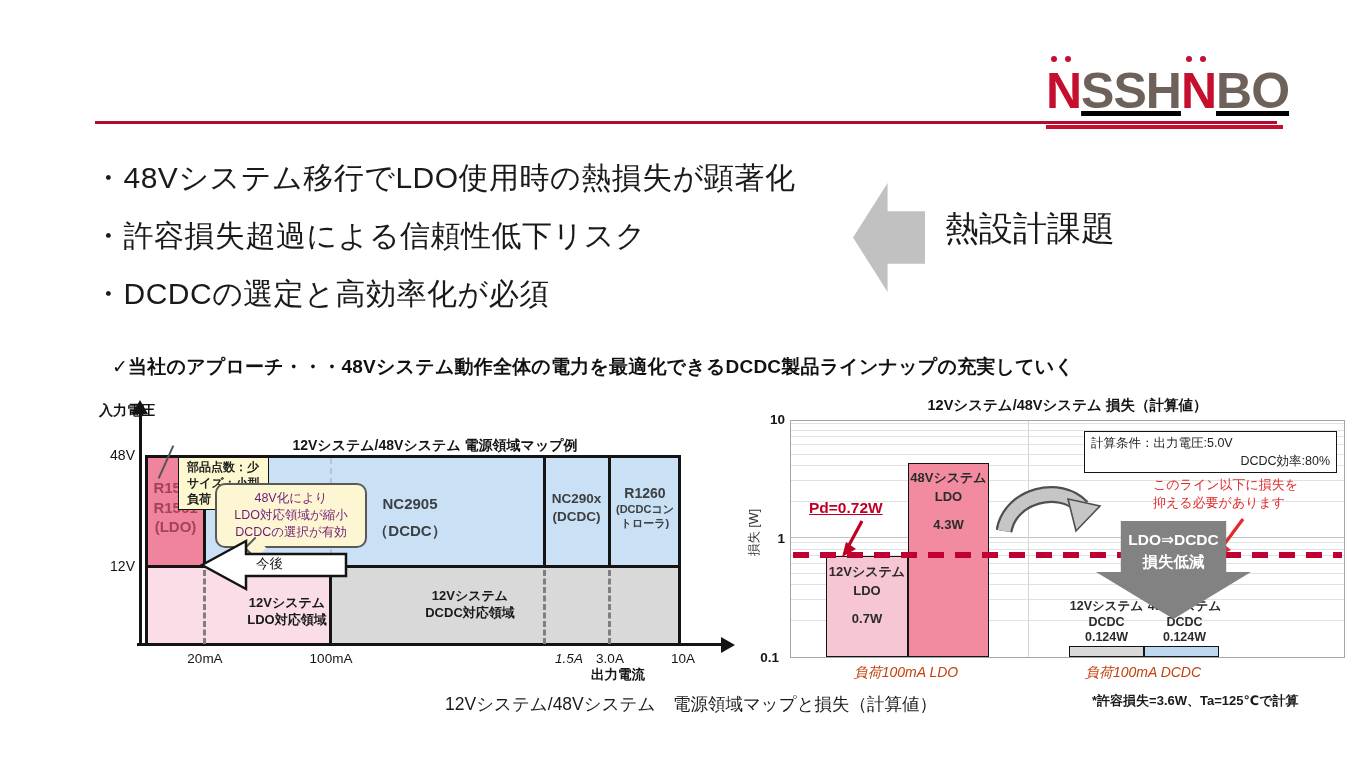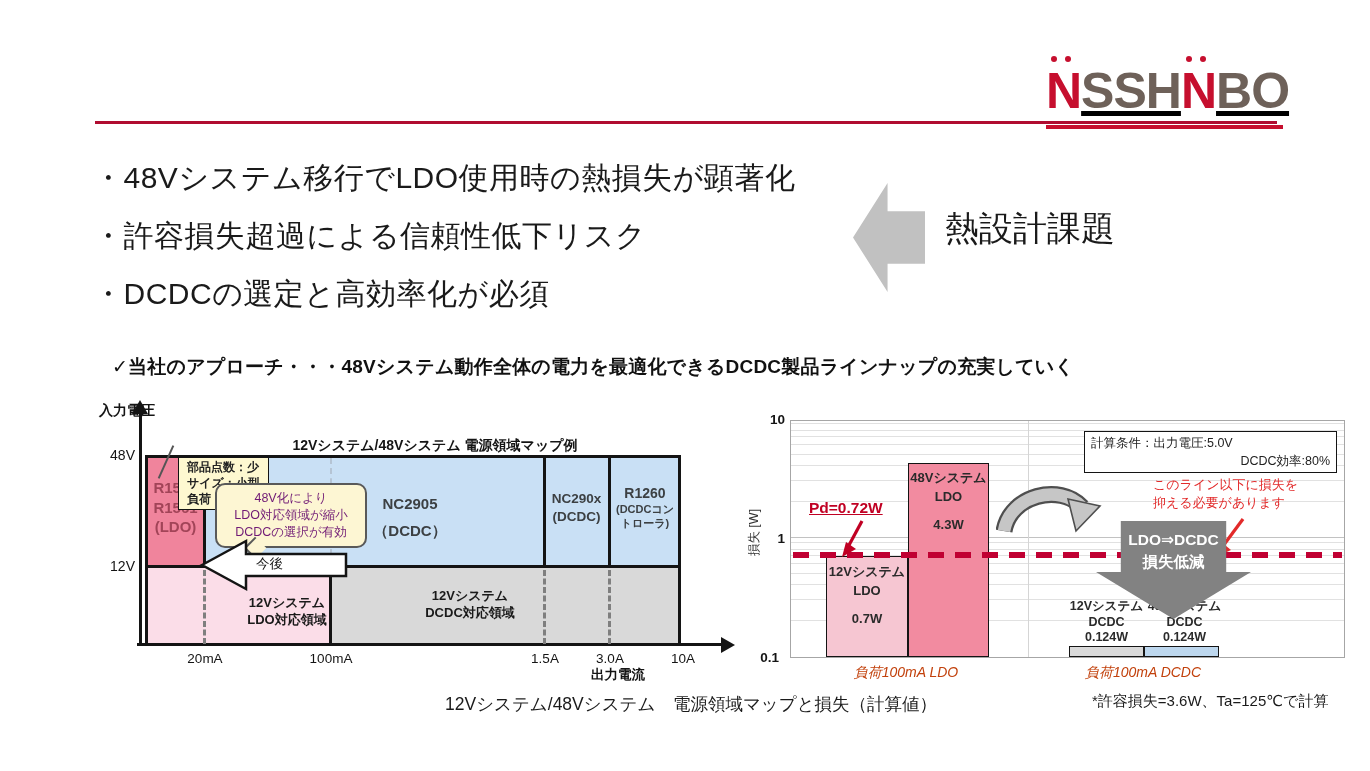--- a/index.html
+++ b/index.html
@@ -71,21 +71,21 @@
   .calc-box .l2 { text-align:right; }
   .pd-label { position:absolute; left:18px; top:78px; font-size:15.5px; font-weight:bold; color:#c00023;
      text-decoration:underline; z-index:6; }
   .line-note { position:absolute; left:362px; top:55px; font-size:13px; color:#e22a2a; line-height:1.35; z-index:6; }
   .big-arrow { position:absolute; left:305px; top:100px; width:155px; height:98px; background:#828282; z-index:6;
      clip-path:polygon(16% 0, 84% 0, 84% 52%, 100% 52%, 50% 100%, 0 52%, 16% 52%); }
   .big-arrow-text { position:absolute; left:305px; top:108px; width:155px; text-align:center; color:#fff;
      font-weight:bold; font-size:15.5px; line-height:1.4; z-index:7; }
   .svgabs { position:absolute; z-index:6; }
   .group-label { position:absolute; top:268px; width:160px; text-align:center; font-size:14px; color:#c2410c;font-style:italic; }
-  .chart-footnote { position:absolute; left:347px; top:296px; font-size:15px; font-weight:normal; color:#1a1a1a; }
+  .chart-footnote { position:absolute; left:347px; top:296px; font-size:13px; font-weight:bold; color:#1a1a1a; }
   .caption { position:absolute; left:445px; top:692px; font-size:17.5px; color:#1a1a1a; }
 </style>
 </head>
 <body>
 
 <div class="slide">
 
   <div class="title-rule" style="background: rgb(176, 12, 48);"></div>
   <div class="logo">
     <div class="logo-row"><span class="ln">N</span><span class="lg">SSH</span><span class="ln">N</span><span class="lg">BO</span></div>
@@ -164,27 +164,28 @@
       <div>LDO対応領域が縮小</div>
       <div>DCDCの選択が有効</div>
     </div>
     <svg class="kongo-arrow" width="150" height="56" viewBox="0 0 150 56">
       <polygon points="3,28 47,4 47,17 147,17 147,39 47,39 47,52" fill="#ffffff" stroke="#141414" stroke-width="2.5"></polygon>
     </svg>
     <div class="kongo-label">今後</div>
 
     <div class="xtick" style="left:75px;">20mA</div>
     <div class="xtick" style="left:201px;">100mA</div>
-    <div class="xtick" style="left:415px;">1.5A</div>
+    <div class="xtick" style="left:439px;font-style:italic;">1.5A</div>
     <div class="xtick" style="left:480px;">3.0A</div>
     <div class="xtick" style="left:553px;">10A</div>
     <div class="map-xlab">出力電流</div>
   </div>
 
   <div class="chart">
+    <div class="chart-title">12Vシステム/48Vシステム 損失（計算値）</div>
     <div class="ytick2" style="left:6px;top:16px;">10</div>
     <div class="ytick2" style="left:6px;top:135px;">1</div>
     <div class="ytick2" style="left:0px;top:254px;">0.1</div>
     <div class="ylab2">損失 [W]</div>
 
     <div class="plot">
         <div class="grid" style="bottom: 232.555px;"></div>
         <div class="grid" style="bottom: 226.468px;"></div>
         <div class="grid" style="bottom: 219.567px;"></div>
         <div class="grid" style="bottom: 211.6px;"></div>

